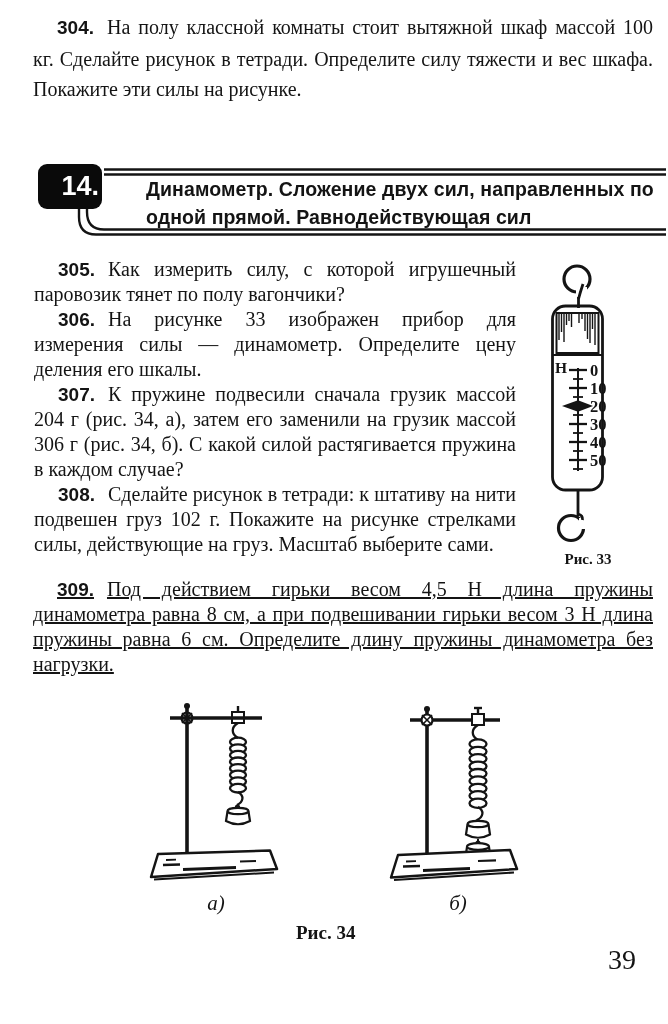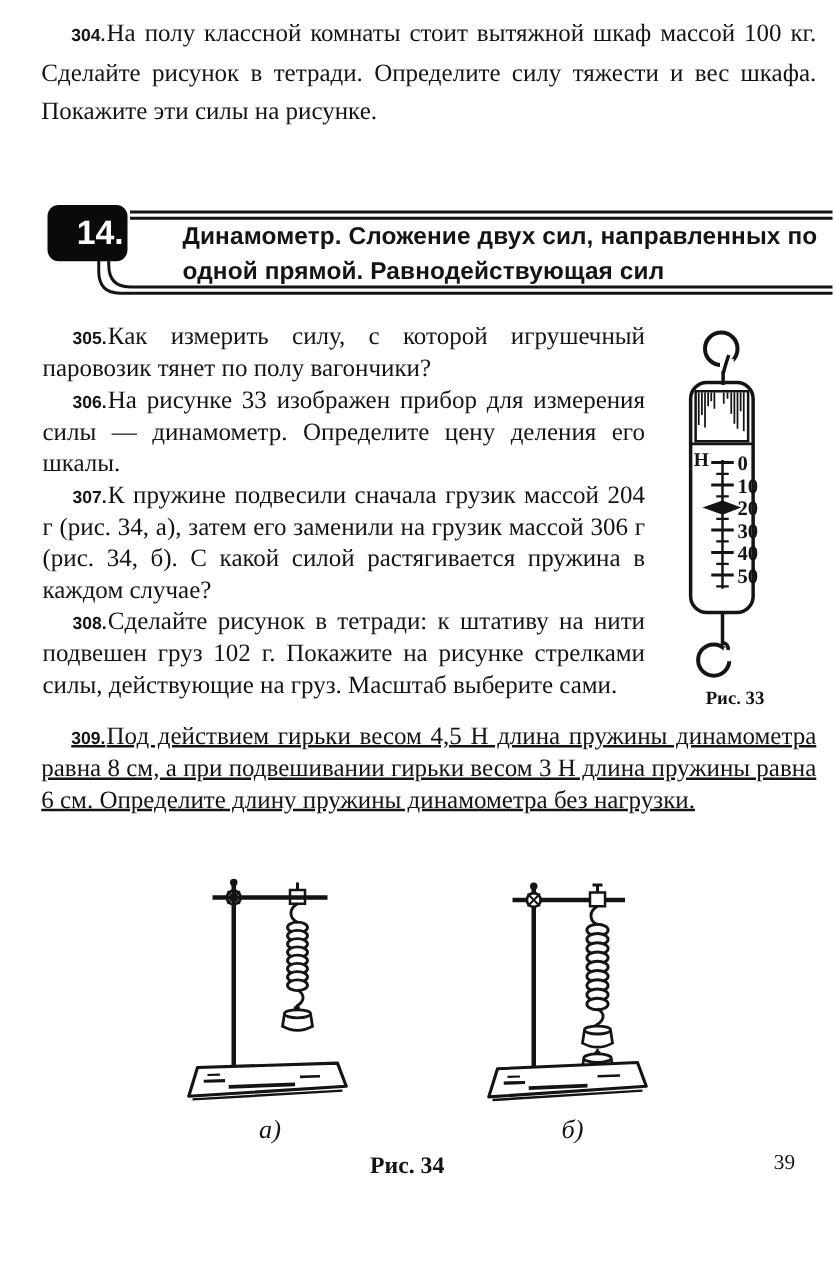--- a/index.html
+++ b/index.html
@@ -3,21 +3,21 @@
 <meta charset="utf-8">
 <style>
   html,body { margin:0; padding:0; background:#e8e8e8; }
   .page {
     position:relative; width:668px; height:1024px; margin:0 auto;
     background:#ffffff; color:#141414; overflow:hidden;
     font-family:"Liberation Serif", serif;
   }
   .abs { position:absolute; }
   .para { text-align:justify; text-indent:24px; margin:0; }
-  .num  { font-family:"Liberation Sans", sans-serif; font-weight:bold; font-size:14px; margin-right:1px; }
+  .num  { font-family:"Liberation Sans", sans-serif; font-weight:bold; font-size:19px; margin-right:13px; }
   #p304 { left:33px; top:12px;  width:620px; font-size:20px; line-height:30.5px; }
   #midcol { left:34px; top:257px; width:482px; font-size:20px; line-height:25px; }
   #midcol .para { margin:0; }
   #p309 { left:33px; top:577px; width:620px; font-size:20px; line-height:25px;text-decoration:underline; }
 
   
   #hdr-rules { left:0; top:150px; }
   #hdr-num {
     left:38px; top:164px; width:64px; height:45px; background:#0a0a0a; border-radius:9px;
     color:#fff; font-family:"Liberation Sans", sans-serif; font-weight:bold; font-size:27px;
@@ -29,21 +29,21 @@
     font-size:19.5px; line-height:27.5px; letter-spacing:0.1px;margin-left:48px;
   }
 
   
   #fig33 { left:535px; top:252px; }
   #fig33-caption { left:533px; top:551px; width:110px; text-align:center; font-weight:bold; font-size:15px; }
   #fig34 { left:90px; top:693px; }
   #fig34-label-a { left:195px; top:891px; width:42px; text-align:center; font-style:italic; font-size:21px; }
   #fig34-label-b { left:437px; top:891px; width:42px; text-align:center; font-style:italic; font-size:21px; }
   #fig34-caption { left:296px; top:922px; width:84px; text-align:left; font-weight:bold; font-size:19px; }
-  #page-num { left:588px; top:920px; width:48px; text-align:right; font-size:17px; }
+  #page-num { left:588px; top:944px; width:48px; text-align:right; font-size:28px; }
 
   svg { display:block; }
   svg .stroke { stroke:#141414; fill:none; }
   svg text { font-family:"Liberation Serif", serif; font-weight:bold; fill:#141414; }
   svg .scale-label { font-size:16.5px; }
   svg .unit { font-size:15.5px; }
 </style>
 </head>
 <body>
 

